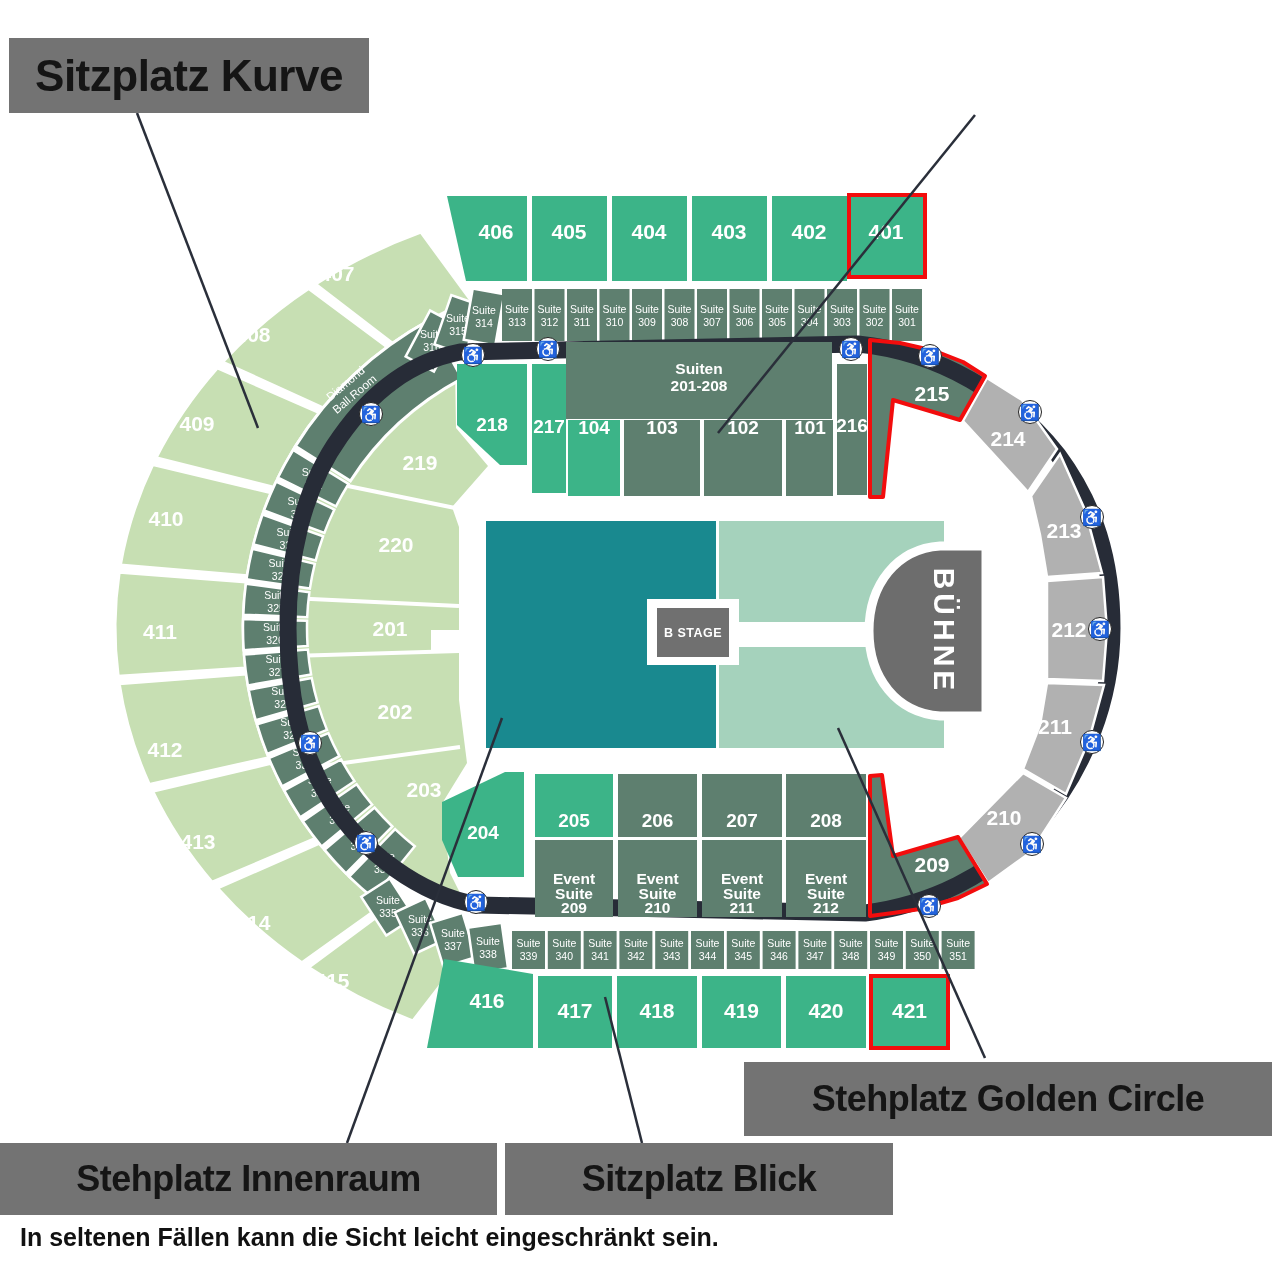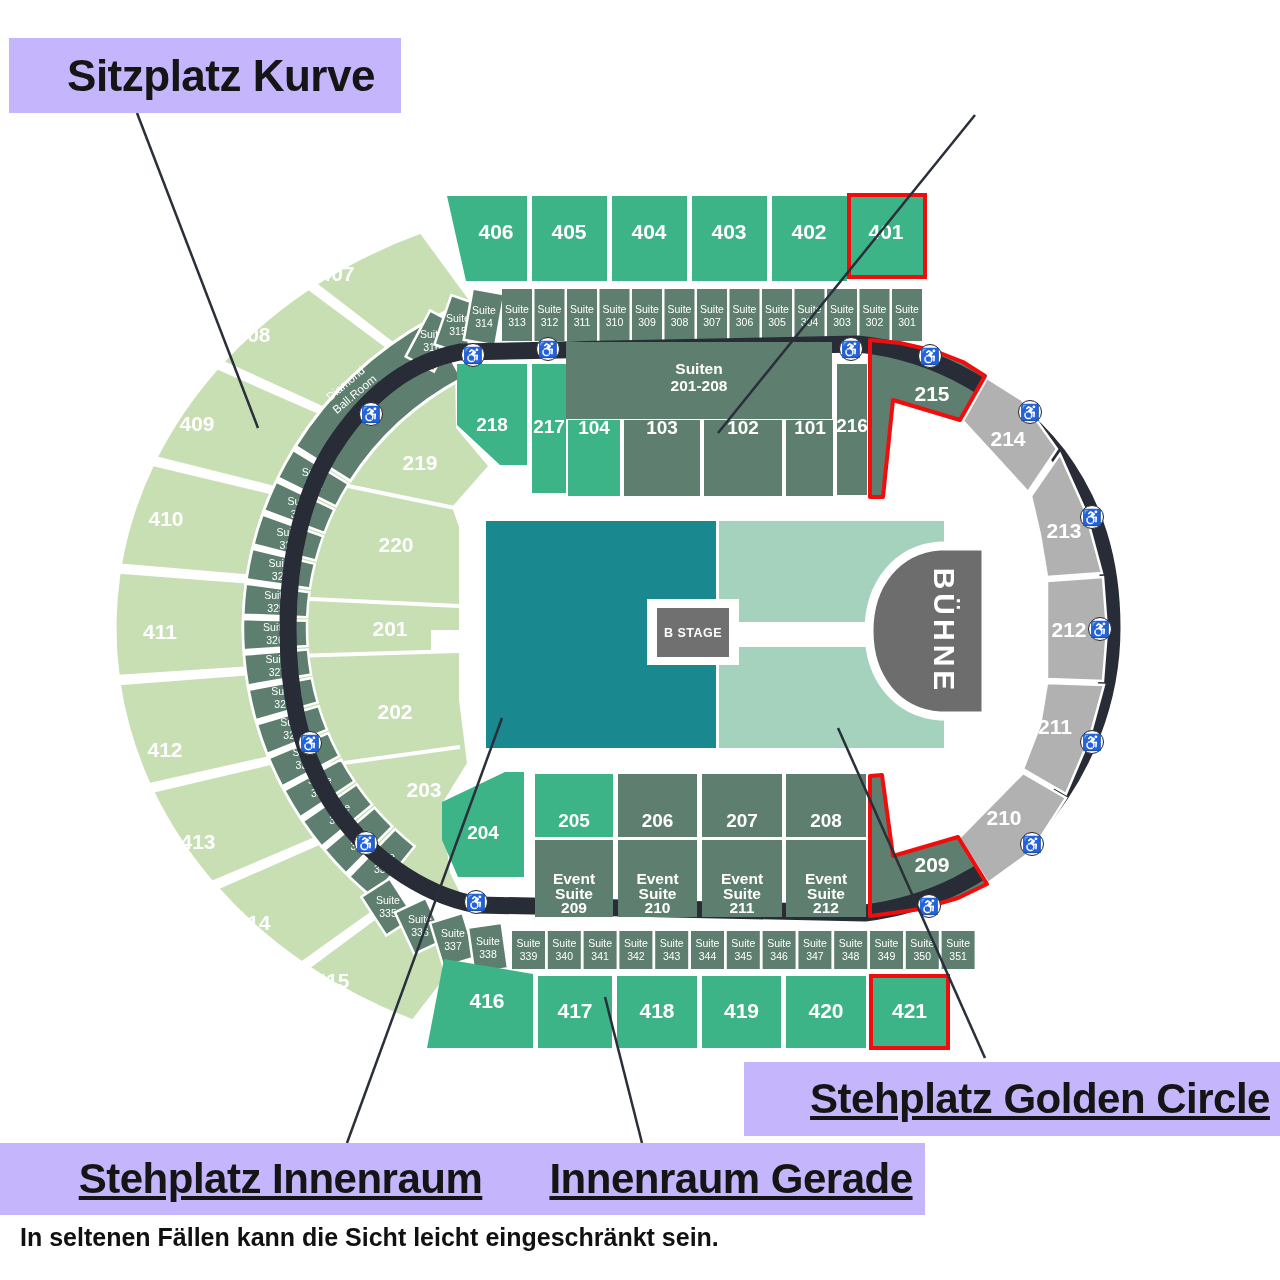--- a/index.html
+++ b/index.html
@@ -1,22 +1,22 @@
 <!DOCTYPE html>
 <html><head>
 <meta charset="utf-8">
 <style>
   html,body{margin:0;padding:0;background:#fff;}
   #page{position:relative;width:1280px;height:1280px;background:#fff;overflow:hidden;
         font-family:"Liberation Sans",sans-serif;}
   #arena{position:absolute;left:0;top:0;}
-  .tag{position:absolute;background:#c4b5fd;display:flex;align-items:center;justify-content:center;
-       font-weight:bold;color:#151515;letter-spacing:-0.5px;white-space:nowrap;padding-left:32px;}
+  .tag{position:absolute;background:#737373;display:flex;align-items:center;justify-content:center;
+       font-weight:bold;color:#151515;letter-spacing:-0.5px;white-space:nowrap;}
   .tag-lg{font-size:44px;}
-  .tag-md{font-size:42px;text-decoration:underline;}
+  .tag-md{font-size:36px;}
   #tag-kurve{left:9px;top:38px;width:360px;height:75px;}
   #tag-premium{left:758px;top:34px;width:453px;height:79px;}
   #tag-golden{left:744px;top:1062px;width:528px;height:74px;}
   #tag-innen{left:0px;top:1143px;width:497px;height:72px;}
   #tag-gerade{left:505px;top:1143px;width:388px;height:72px;}
   .note{position:absolute;left:20px;top:1222px;width:1250px;font-weight:bold;color:#111;
         font-size:25px;line-height:1.24;}
   
   text{font-family:"Liberation Sans",sans-serif;}
   .num{fill:#fff;font-weight:bold;font-size:21px;text-anchor:middle;}
@@ -292,19 +292,19 @@
   <div class="tag tag-lg" id="tag-kurve">
     <span>Sitzplatz Kurve</span>
   </div>
   <div class="tag tag-md" id="tag-golden">
     <span>Stehplatz Golden Circle</span>
   </div>
   <div class="tag tag-md" id="tag-innen">
     <span>Stehplatz Innenraum</span>
   </div>
   <div class="tag tag-md" id="tag-gerade">
-    <span>Innenraum Gerade</span>
+    <span>Sitzplatz Blick</span>
   </div>
 
   <div class="note">
     <div>In seltenen Fällen kann die Sicht leicht eingeschränkt sein.</div>
   </div>
 </div>
 
 </body></html>

